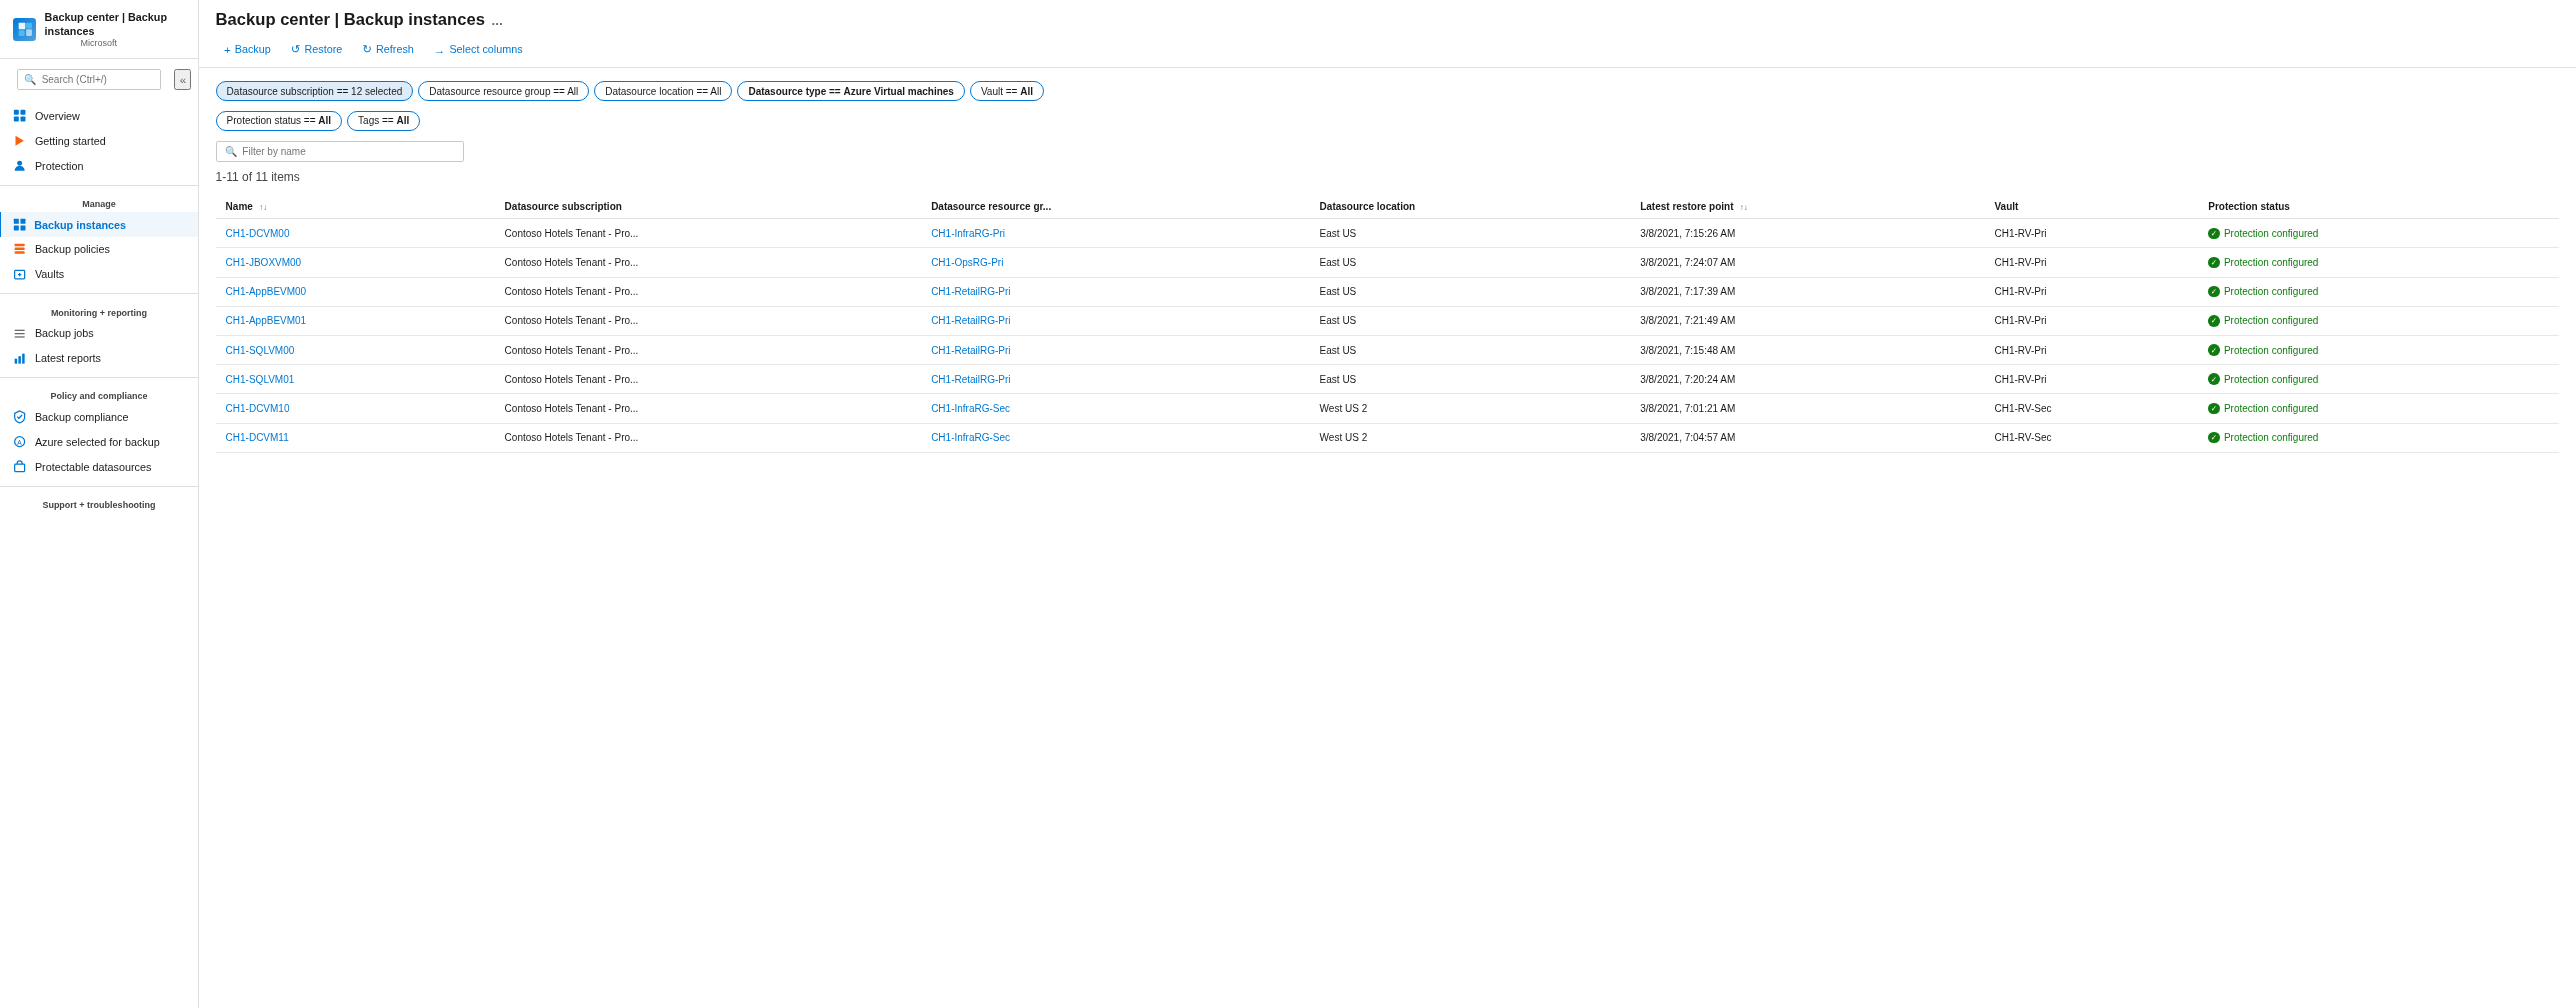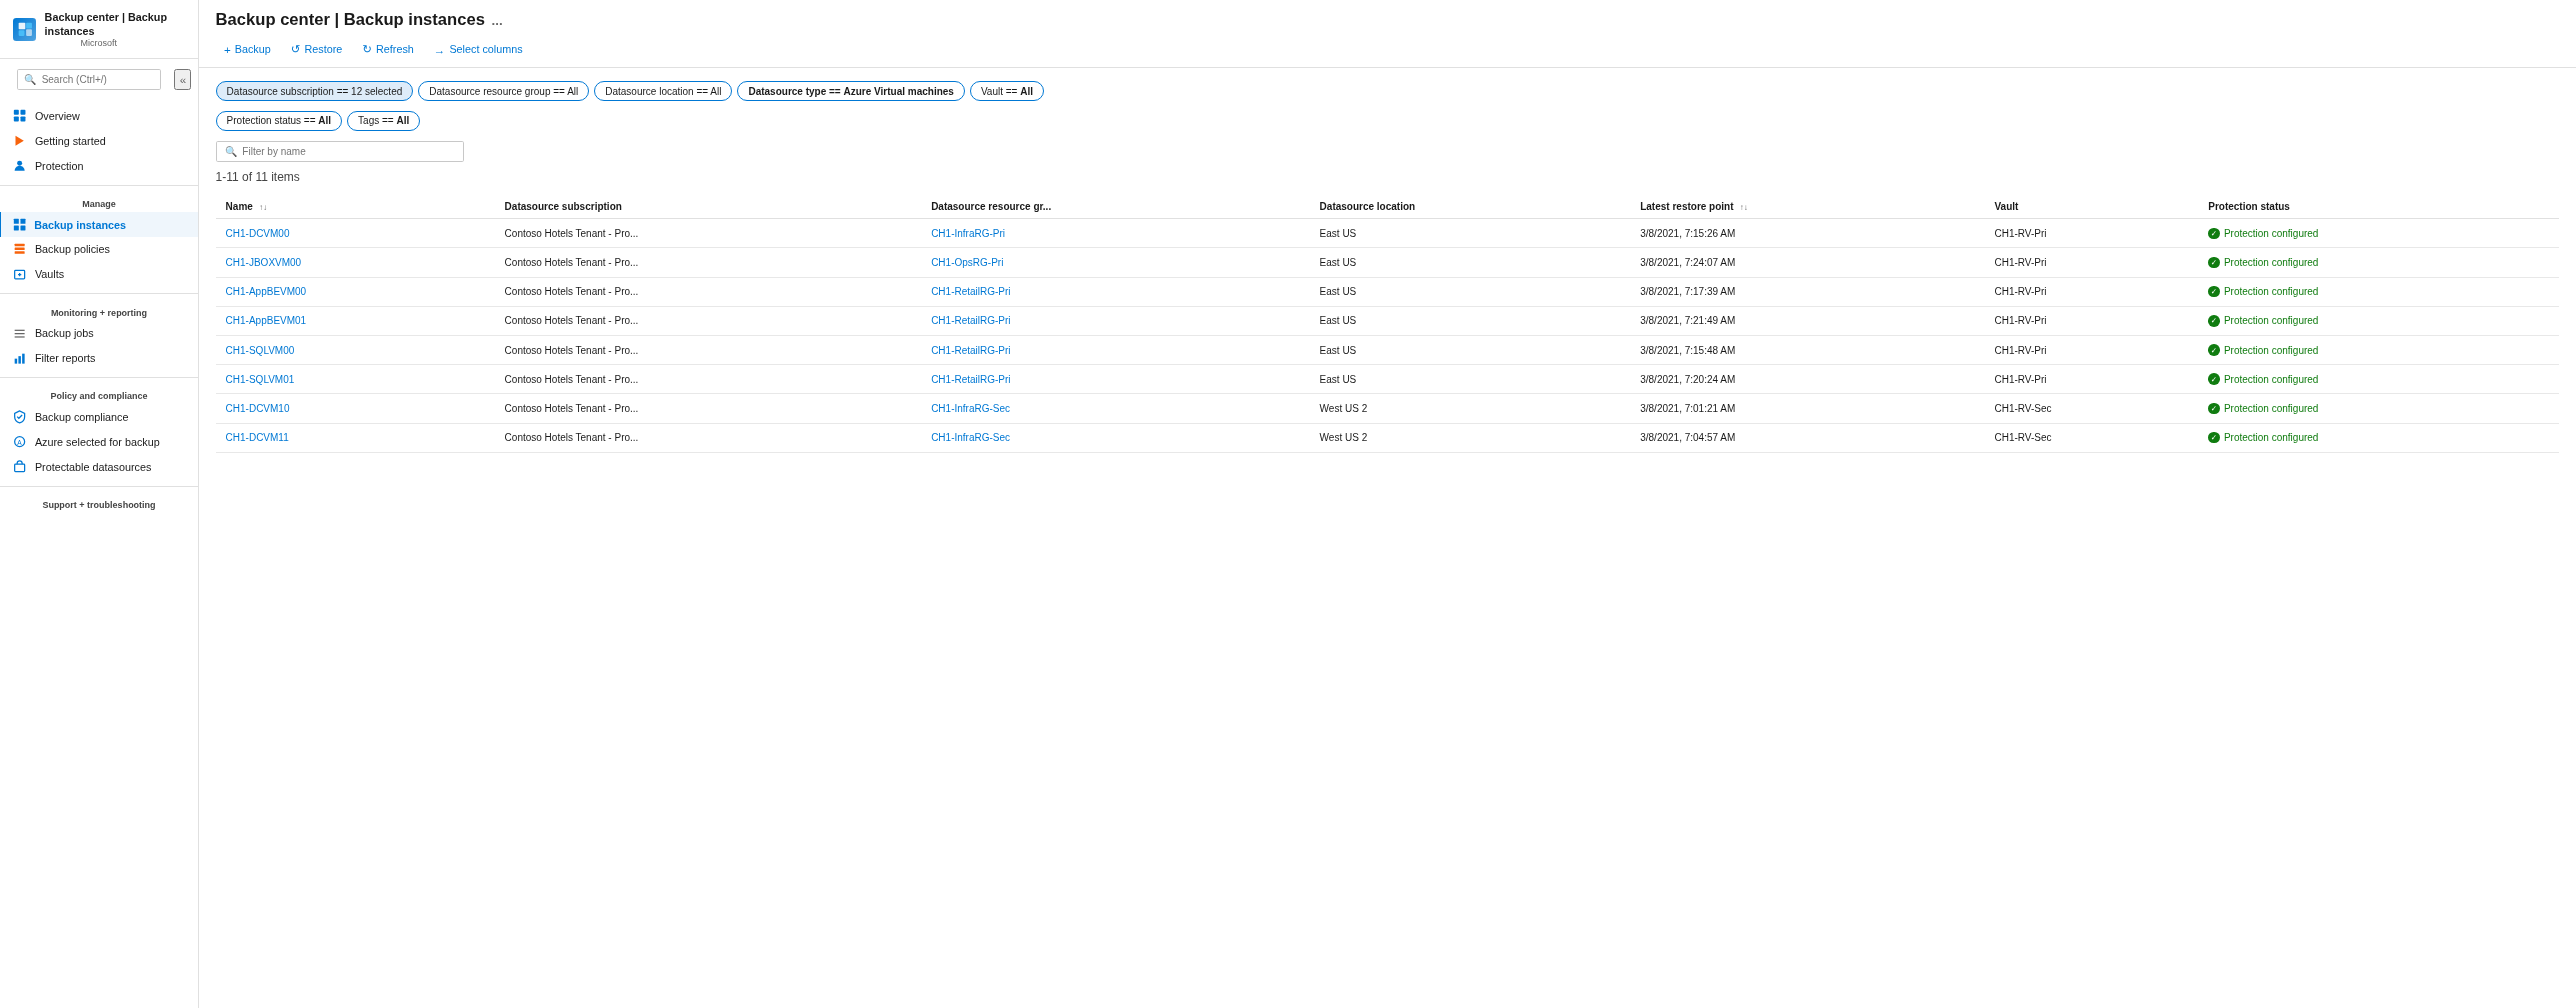--- a/index.html
+++ b/index.html
@@ -161,21 +161,21 @@
       <span>Backup jobs</span>
     </div>
     <div class="nav-item">
       <span class="nav-icon">
         <svg width="13.3" height="13.3" viewBox="0 0 16 16">
             <rect x="2" y="8" width="3" height="6" fill="#0078d4"></rect>
             <rect x="6.5" y="5" width="3" height="9" fill="#0078d4"></rect>
             <rect x="11" y="2" width="3" height="12" fill="#0078d4"></rect>
           </svg>
       </span>
-      <span>Filter reports</span>
+      <span>Latest reports</span>
     </div>
   </div>
 
   <hr class="divider">
 
   <div class="nav-section">
     <div class="nav-section-label">Policy and compliance</div>
     <div class="nav-item">
       <span class="nav-icon">
         <svg width="13.3" height="13.3" viewBox="0 0 16 16">

